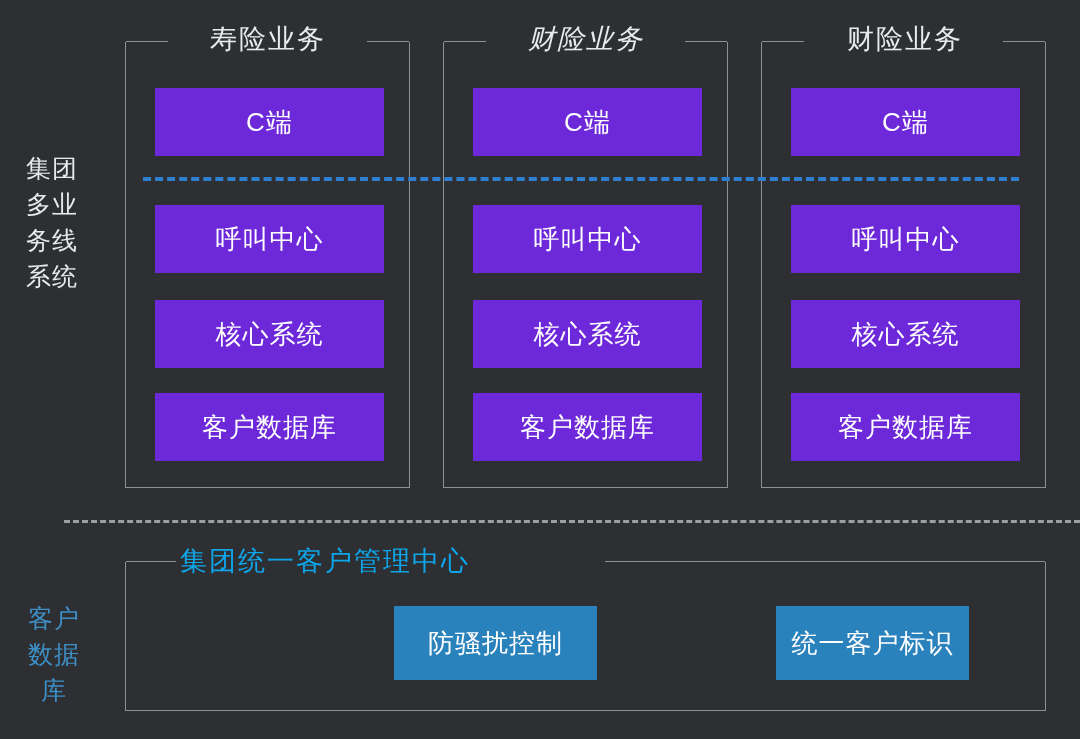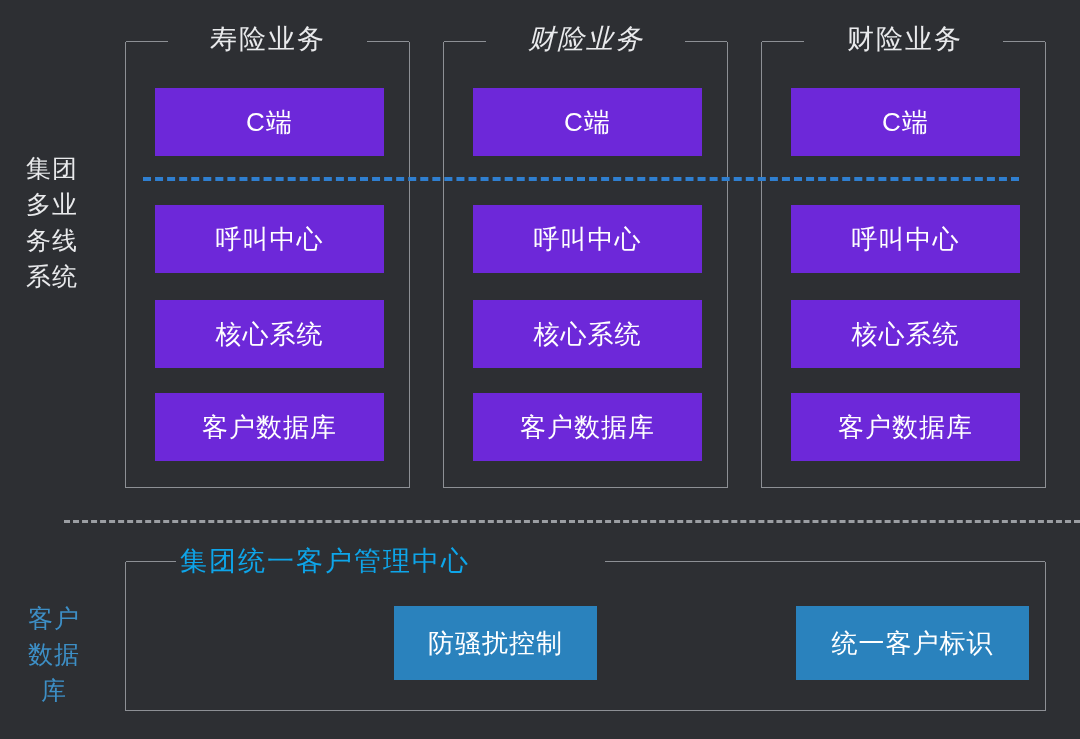--- a/index.html
+++ b/index.html
@@ -184,15 +184,15 @@
   <div id="blue-dashed-line"></div>
 
   <div id="gray-dashed-line"></div>
 
   <div id="bottom-title">集团统一客户管理中心</div>
   <div id="bottom-frame">
     <span class="frame-top-left"></span>
     <span class="frame-top-right"></span>
   </div>
   <div class="box box-blue" style="left:375px; top:606px; width:203px;margin-left:19px;">防骚扰控制</div>
-  <div class="box box-blue" style="left:796px; top:606px; width:233px;">统一客户标识</div>
+  <div class="box box-blue" style="left:776px; top:606px; width:193px;">统一客户标识</div>
 
 </div>
 
 </body></html>

